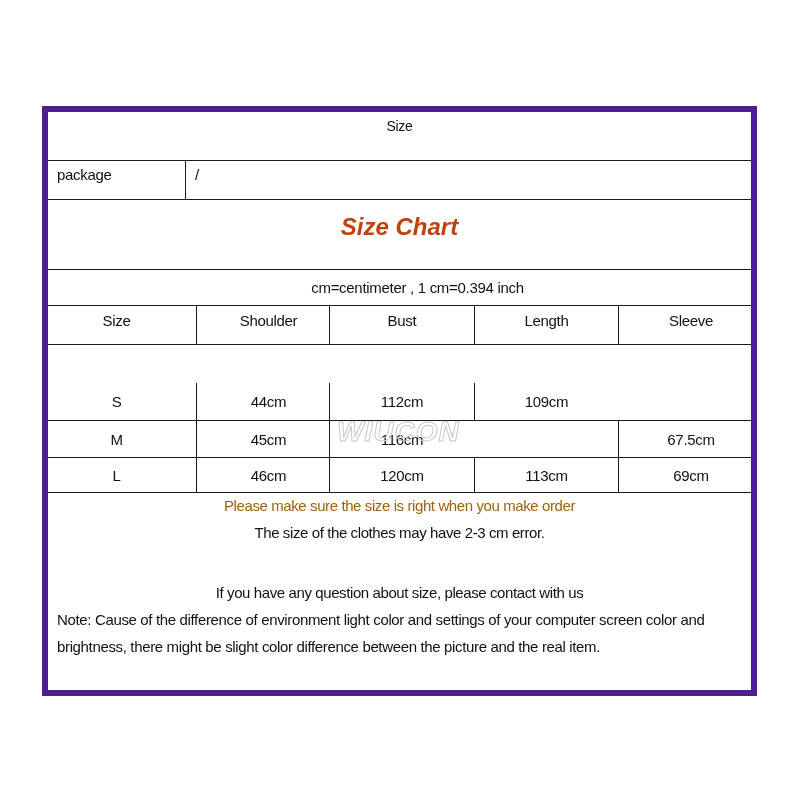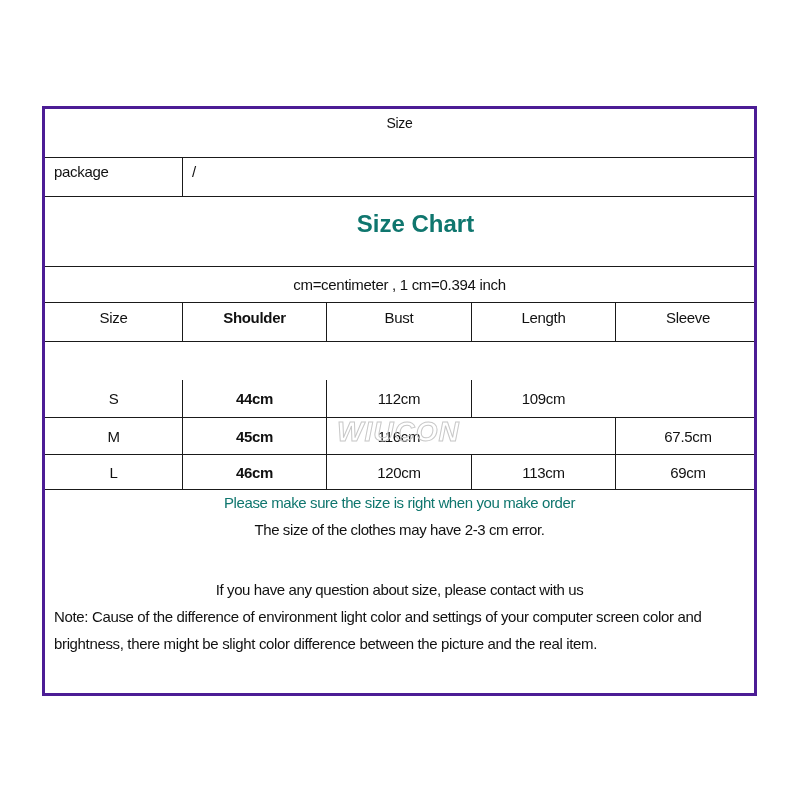--- a/index.html
+++ b/index.html
@@ -14,21 +14,21 @@
       font-family: "Liberation Sans", sans-serif;
       color: #111111;
       position: relative;
     }
     .sheet {
       position: absolute;
       left: 42px;
       top: 106px;
       width: 715px;
       height: 590px;
-      border: 3px solid #4c1d95;
+      border: 6px solid #4c1d95;
       box-sizing: border-box;
     }
     .row {
       position: absolute;
       left: 0;
       width: 100%;
       border-bottom: 1px solid #1a1a1a;
       box-sizing: border-box;
     }
     .cell {
@@ -53,21 +53,21 @@
     .r-title .cell { font-size: 24px; font-weight: bold; letter-spacing: 0; align-items: flex-start; padding-top: 13px; }
     .r-unit { top: 158px; height: 36px; }
     .r-hdr { top: 194px; height: 39px; }
     .r-hdr .cell { align-items: flex-start; padding-top: 6px; }
     .r-d0 { top: 233px; height: 38px; }
     .r-d1 { top: 271px; height: 38px; }
     .r-d2 { top: 309px; height: 37px; }
     .r-d3 { top: 346px; height: 35px; }
 
     .c0 { left: 0; width: 137px; }
-    .c1 { left: 137px; width: 144px; font-weight: bold; }
+    .c1 { left: 148px; width: 144px; }
     .c2 { left: 281px; width: 145px; }
     .c3 { left: 426px; width: 144px; }
     .c4 { left: 570px; width: 145px; }
 
     .notes {
       position: absolute;
       left: 0;
       top: 381px;
       width: 100%;
       height: 209px;
@@ -115,25 +115,25 @@
   <div class="row r-size">
     <div class="cell" style="left:0;width:100%;">Size</div>
   </div>
 
   <div class="row r-pkg">
     <div class="cell" style="left:0;width:137px;padding-left:9px;">package</div>
     <div class="cell div" style="left:137px;width:578px;padding-left:9px;">/</div>
   </div>
 
   <div class="row r-title">
-    <div class="cell" style="left:16px;width:100%;color:#0f766e;">Size Chart</div>
+    <div class="cell" style="left:0;width:100%;color:#c2410c;font-style:italic;">Size Chart</div>
   </div>
 
   <div class="row r-unit">
-    <div class="cell" style="left:0;width:100%;">cm=centimeter , 1 cm=0.394 inch</div>
+    <div class="cell" style="left:18px;width:100%;">cm=centimeter , 1 cm=0.394 inch</div>
   </div>
 
   <div class="row r-hdr">
     <div class="cell c0">Size</div>
     <div class="cell c1 div">Shoulder</div>
     <div class="cell c2 div">Bust</div>
     <div class="cell c3 div">Length</div>
     <div class="cell c4 div">Sleeve</div>
   </div>
 
@@ -154,20 +154,20 @@
 
   <div class="row r-d3">
     <div class="cell c0">L</div>
     <div class="cell c1 div">46cm</div>
     <div class="cell c2 div">120cm</div>
     <div class="cell c3 div">113cm</div>
     <div class="cell c4 div">69cm</div>
   </div>
 
   <div class="notes">
-    <div class="note-line note-red" style="color:#0f766e;">Please make sure the size is right when you make order</div>
+    <div class="note-line note-red" style="color:#a16207;">Please make sure the size is right when you make order</div>
     <div class="note-line note-2">The size of the clothes may have 2-3 cm error.</div>
     <div class="note-line note-3">If you have any question about size, please contact with us</div>
     <div class="note-para">Note: Cause of the difference of environment light color and settings of your computer screen color and brightness, there might be slight color difference between the picture and the real item.</div>
   </div>
 </div>
 
 <div class="watermark">WIUCON</div>
 
 </body></html>

